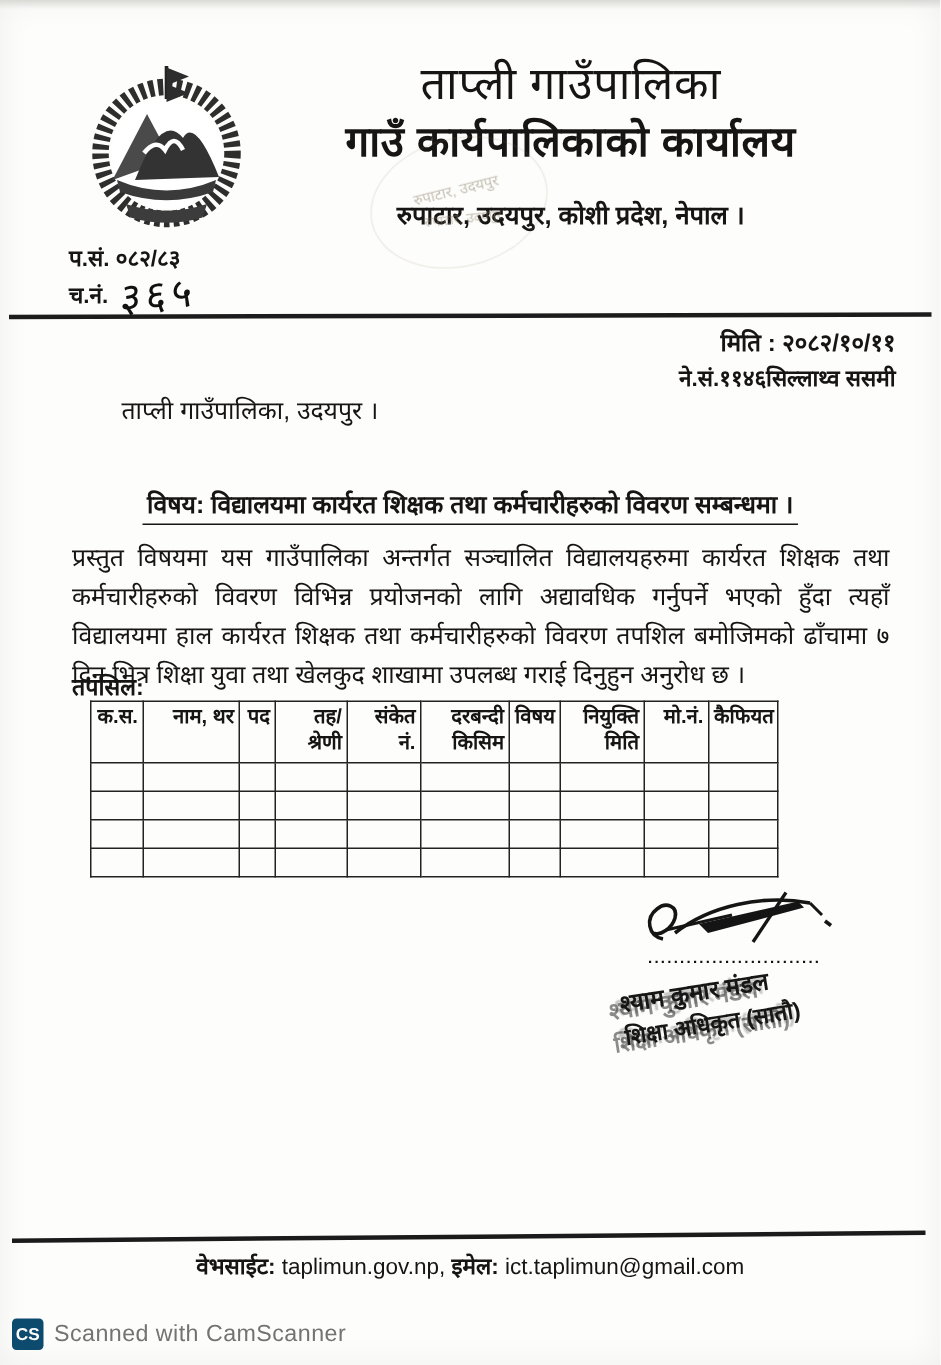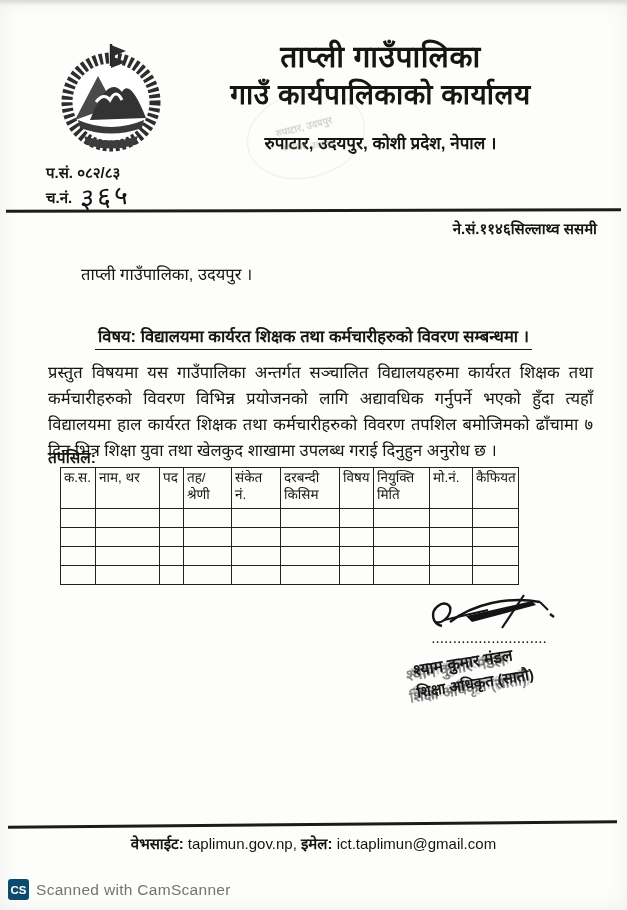--- a/index.html
+++ b/index.html
@@ -7,21 +7,21 @@
     position:relative;width:627px;height:910px;overflow:hidden;
     background:#fdfdfb;color:#171513;
     font-family:"Liberation Sans","DejaVu Sans",sans-serif;
     box-shadow:inset 0 0 22px rgba(0,0,0,0.06);
   }
   .scan-edge-top{position:absolute;left:0;top:0;width:100%;height:6px;
     background:linear-gradient(#d9d9d6,rgba(217,217,214,0));}
   
   .logo{position:absolute;left:56px;top:40px;width:110px;height:112px;}
   .head{position:absolute;left:168px;right:34px;top:40px;text-align:center;line-height:1.12;}
-  .head .l1{font-size:30px;font-weight:700;letter-spacing:.5px;}
+  .head .l1{font-size:30px;font-weight:400;letter-spacing:.5px;}
   .head .l2{font-size:28px;font-weight:700;margin-top:5px;letter-spacing:.5px;}
   .head .l3{font-size:17px;font-weight:700;margin-top:24px;}
   .faint-stamp{
     position:absolute;left:246px;top:92px;width:118px;height:84px;
     border:1px solid rgba(142,128,102,.28);border-radius:50%;
     color:#8d806b;opacity:.5;filter:blur(.4px);
     display:flex;flex-direction:column;align-items:center;justify-content:center;gap:6px;
     transform:rotate(-14deg);font-size:10px;pointer-events:none;
   }
   .faint-stamp span{white-space:nowrap;}
@@ -52,21 +52,21 @@
     font-size:16.5px;font-weight:500;line-height:1.58;text-align:justify;
   }
   .tapasil{position:absolute;left:48px;top:446px;font-size:15.5px;font-weight:700;}
   
   table.details{
     position:absolute;left:60px;top:467px;width:458px;
     border-collapse:collapse;table-layout:fixed;
   }
   table.details th,table.details td{border:1.6px solid #222;}
   table.details th{
-    font-size:13.5px;font-weight:400;text-align:left;vertical-align:top;
+    font-size:13.5px;font-weight:700;text-align:right;vertical-align:top;
     padding:2px 3px;height:36px;line-height:1.25;
   }
   table.details td{height:18px;padding:0;}
   
   .sig-svg{position:absolute;left:428px;top:592px;width:132px;height:46px;}
   .sig-dots{position:absolute;left:432px;top:634px;font-size:10px;font-weight:700;letter-spacing:1.5px;color:#111;}
   .stamp{
     position:absolute;left:414px;top:644px;width:190px;
     transform:rotate(-9deg);color:#161616;line-height:1.45;
     text-shadow:-8px 4px 0 rgba(25,25,25,.5), -4px 2px 1px rgba(25,25,25,.25);
@@ -120,20 +120,21 @@
     <div>प.सं. ०८२/८३</div>
     <div class="chalani-row">
       <span>च.नं.</span>
       <span class="handwritten">३६५</span>
     </div>
   </div>
 
   <div class="rule-top"></div>
 
   <div class="meta">
+    <div class="d1">मिति : २०८२/१०/११</div>
     <div class="d2">ने.सं.११४६सिल्लाथ्व ससमी</div>
   </div>
 
   <div class="addressee">
     <div class="a2">ताप्ली गाउँपालिका, उदयपुर ।</div>
   </div>
 
   <div class="subject-wrap">
     <span class="subject">विषय: विद्यालयमा कार्यरत शिक्षक तथा कर्मचारीहरुको विवरण सम्बन्धमा ।</span>
   </div>

